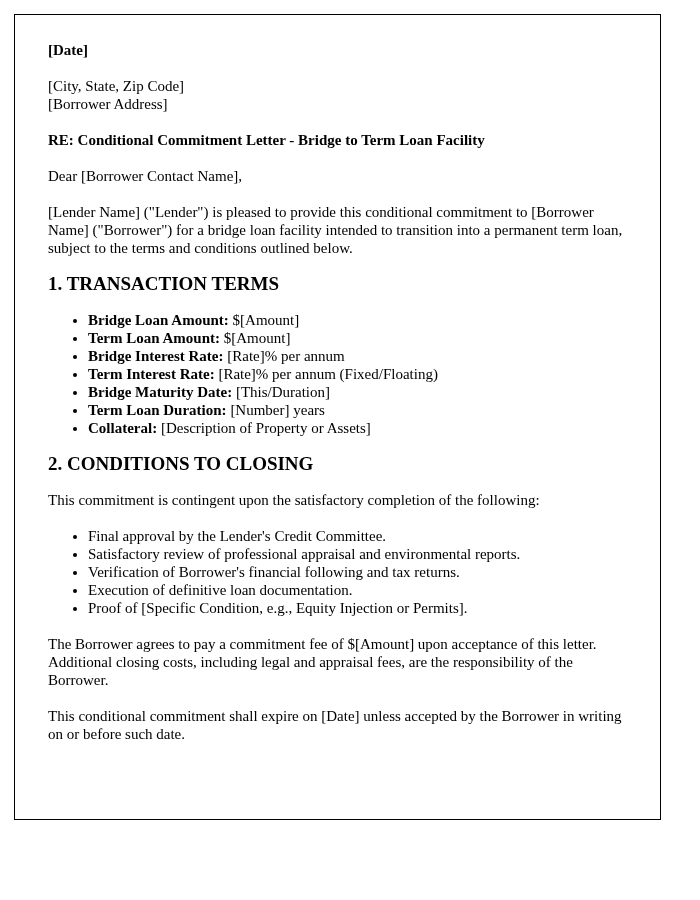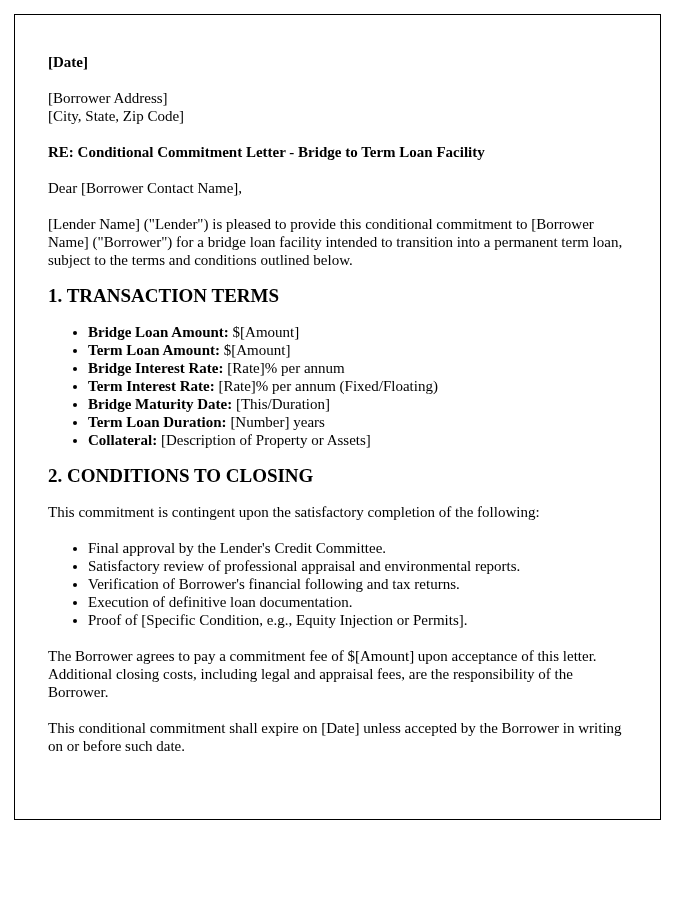--- a/index.html
+++ b/index.html
@@ -19,37 +19,37 @@
     width: 647px;
     height: 806px;
     border: 1px solid #000000;
     padding: 22px 28px 0 33px;
     overflow: hidden;
     font-size: 15px;
     line-height: 18px;
     background: #ffffff;
   }
   .page p, .page h2, .page ul, .page .addr-block { margin: 18px 0; }
-  .page > :first-child { margin-top: 16px; }
+  .page > :first-child { margin-top: 4px; }
   h2 { font-size: 19px; font-weight: bold; }
   .bold { font-weight: bold; }
   ul { padding-left: 40px; }
   li { line-height: 18px; }
   .line { line-height: 18px; }
 </style>
 </head>
 <body>
 
 <div class="page">
 
   <p class="bold">[Date]</p>
 
   <div class="addr-block">
+    <div class="line">[City, State, Zip Code]</div>
     <div class="line">[Borrower Address]</div>
-    <div class="line">[City, State, Zip Code]</div>
   </div>
 
   <p class="bold">RE: Conditional Commitment Letter - Bridge to Term Loan Facility</p>
 
   <p>Dear [Borrower Contact Name],</p>
 
   <p>[Lender Name] ("Lender") is pleased to provide this conditional commitment to [Borrower Name] ("Borrower") for a bridge loan facility intended to transition into a permanent term loan, subject to the terms and conditions outlined below.</p>
 
   <h2>1. TRANSACTION TERMS</h2>
 

